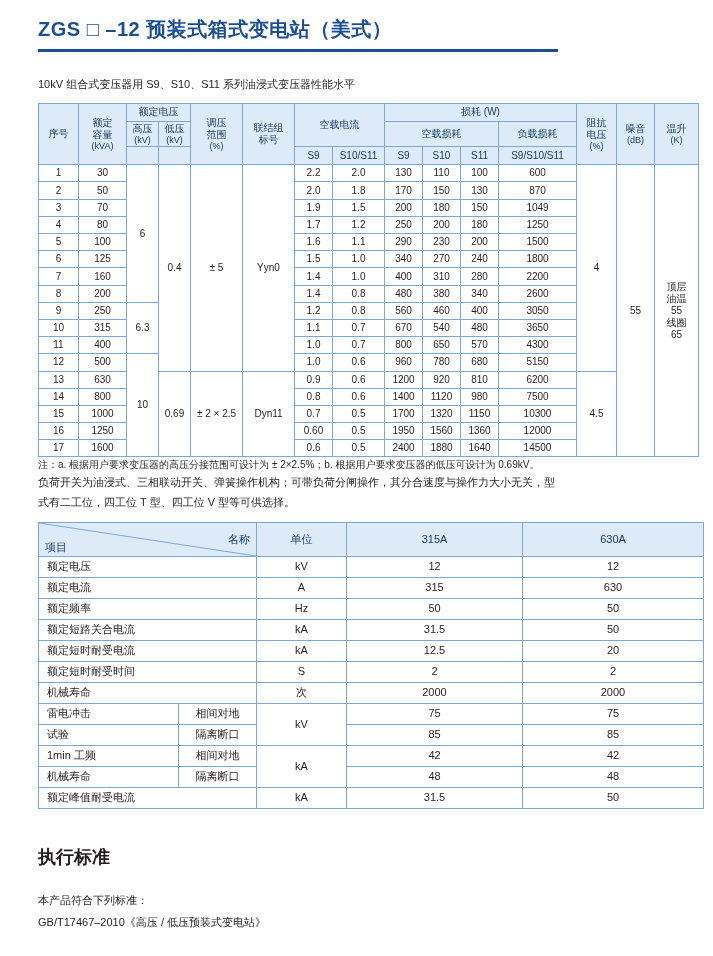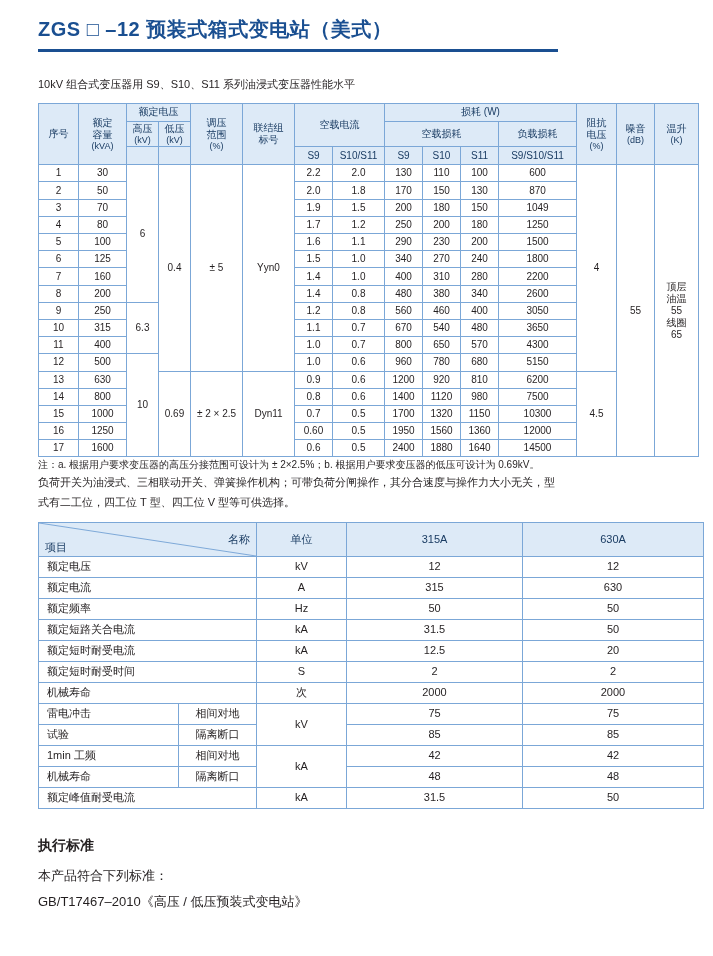--- a/index.html
+++ b/index.html
@@ -117,28 +117,28 @@
     height: 34px;
   }
   .t2 .diag2 .tl {
     position: absolute; left: 6px; bottom: 2px;
   }
   .t2 .diag2 .br {
     position: absolute; right: 6px; top: 2px; margin-top: 8px;
   }
   
   .std-title {
-    margin-top: 28px;
-    font-size: 14px;
+    margin-top: 36px;
+    font-size: 18px;
     font-weight: bold;
     color: #231f20;
   }
   .std-body {
-    margin-top: 8px;
-    font-size: 13px;
+    margin-top: 20px;
+    font-size: 11px;
     line-height: 2.0;
   }
 </style>
 </head>
 <body>
 
 <div class="page">
 
   <div class="title-wrap">
     <div class="doc-title">ZGS □ –12 预装式箱式变电站（美式）</div>

